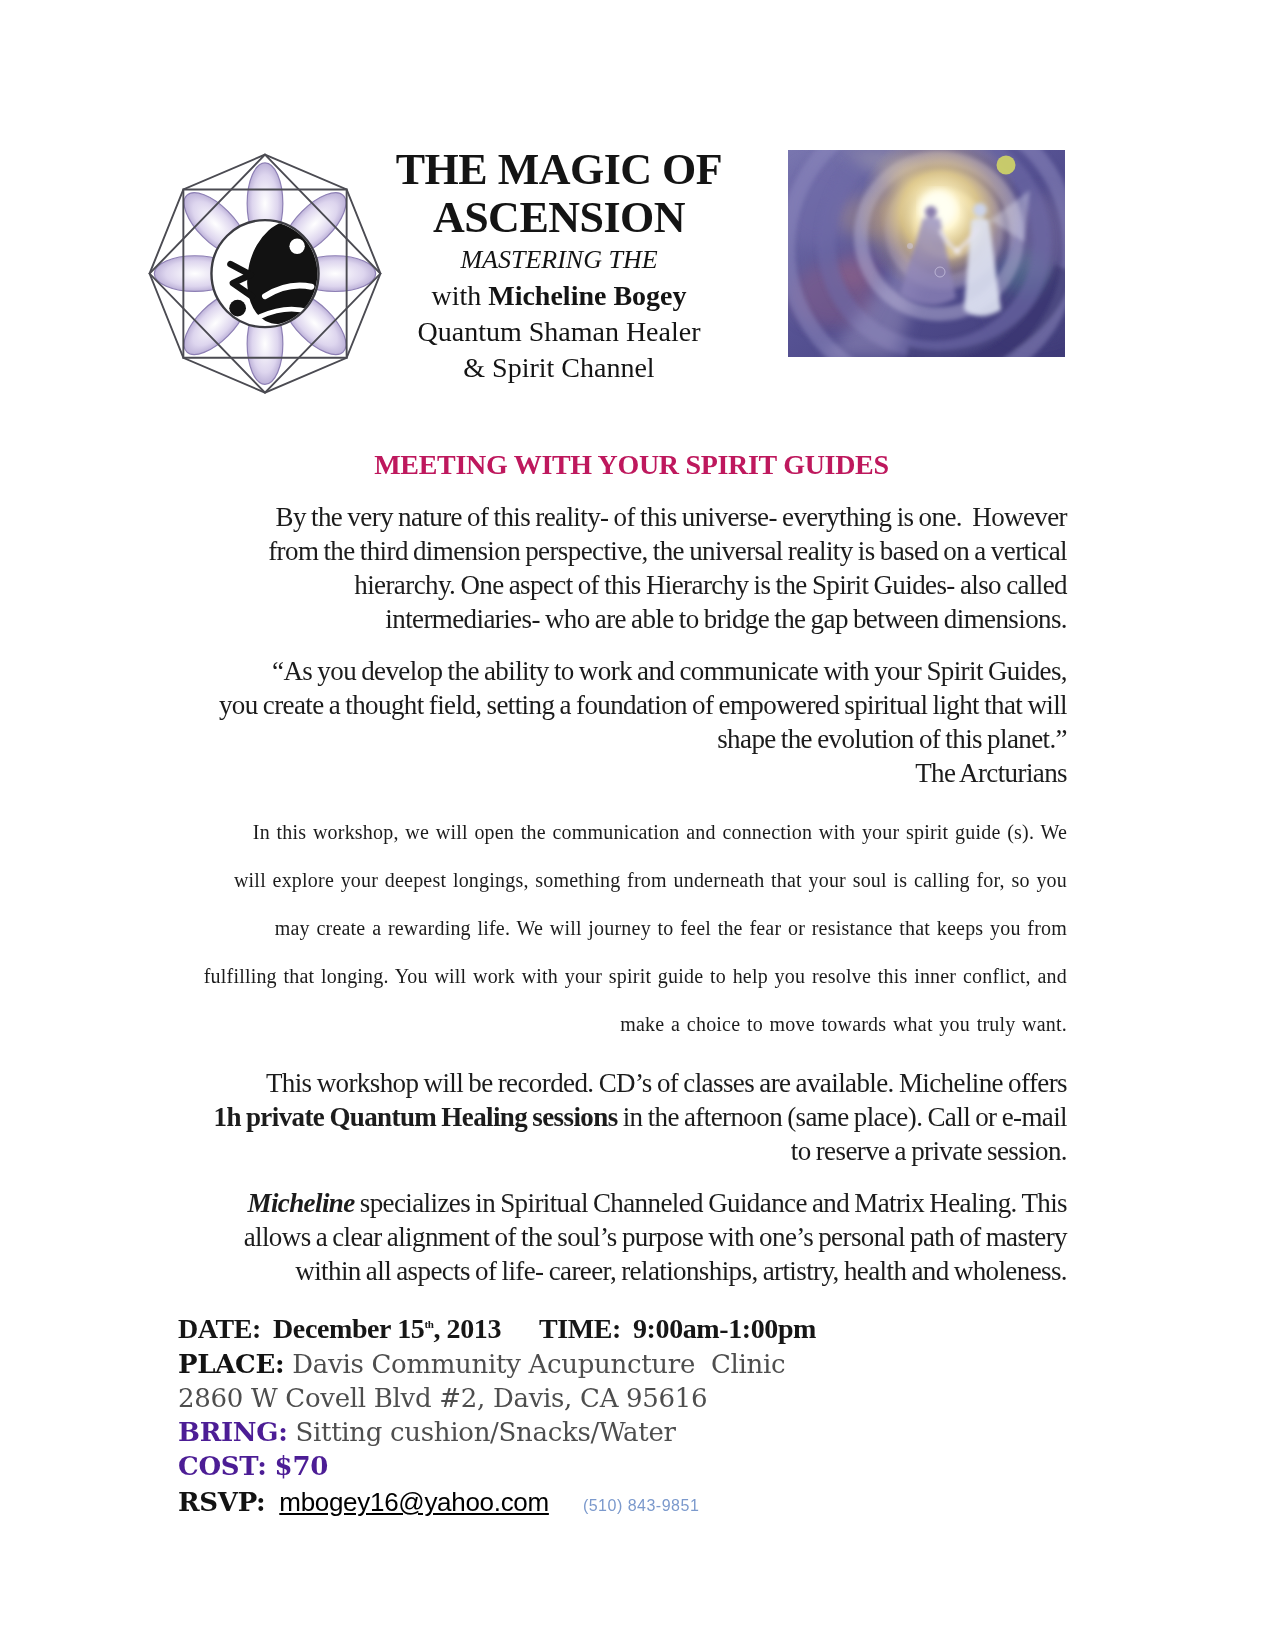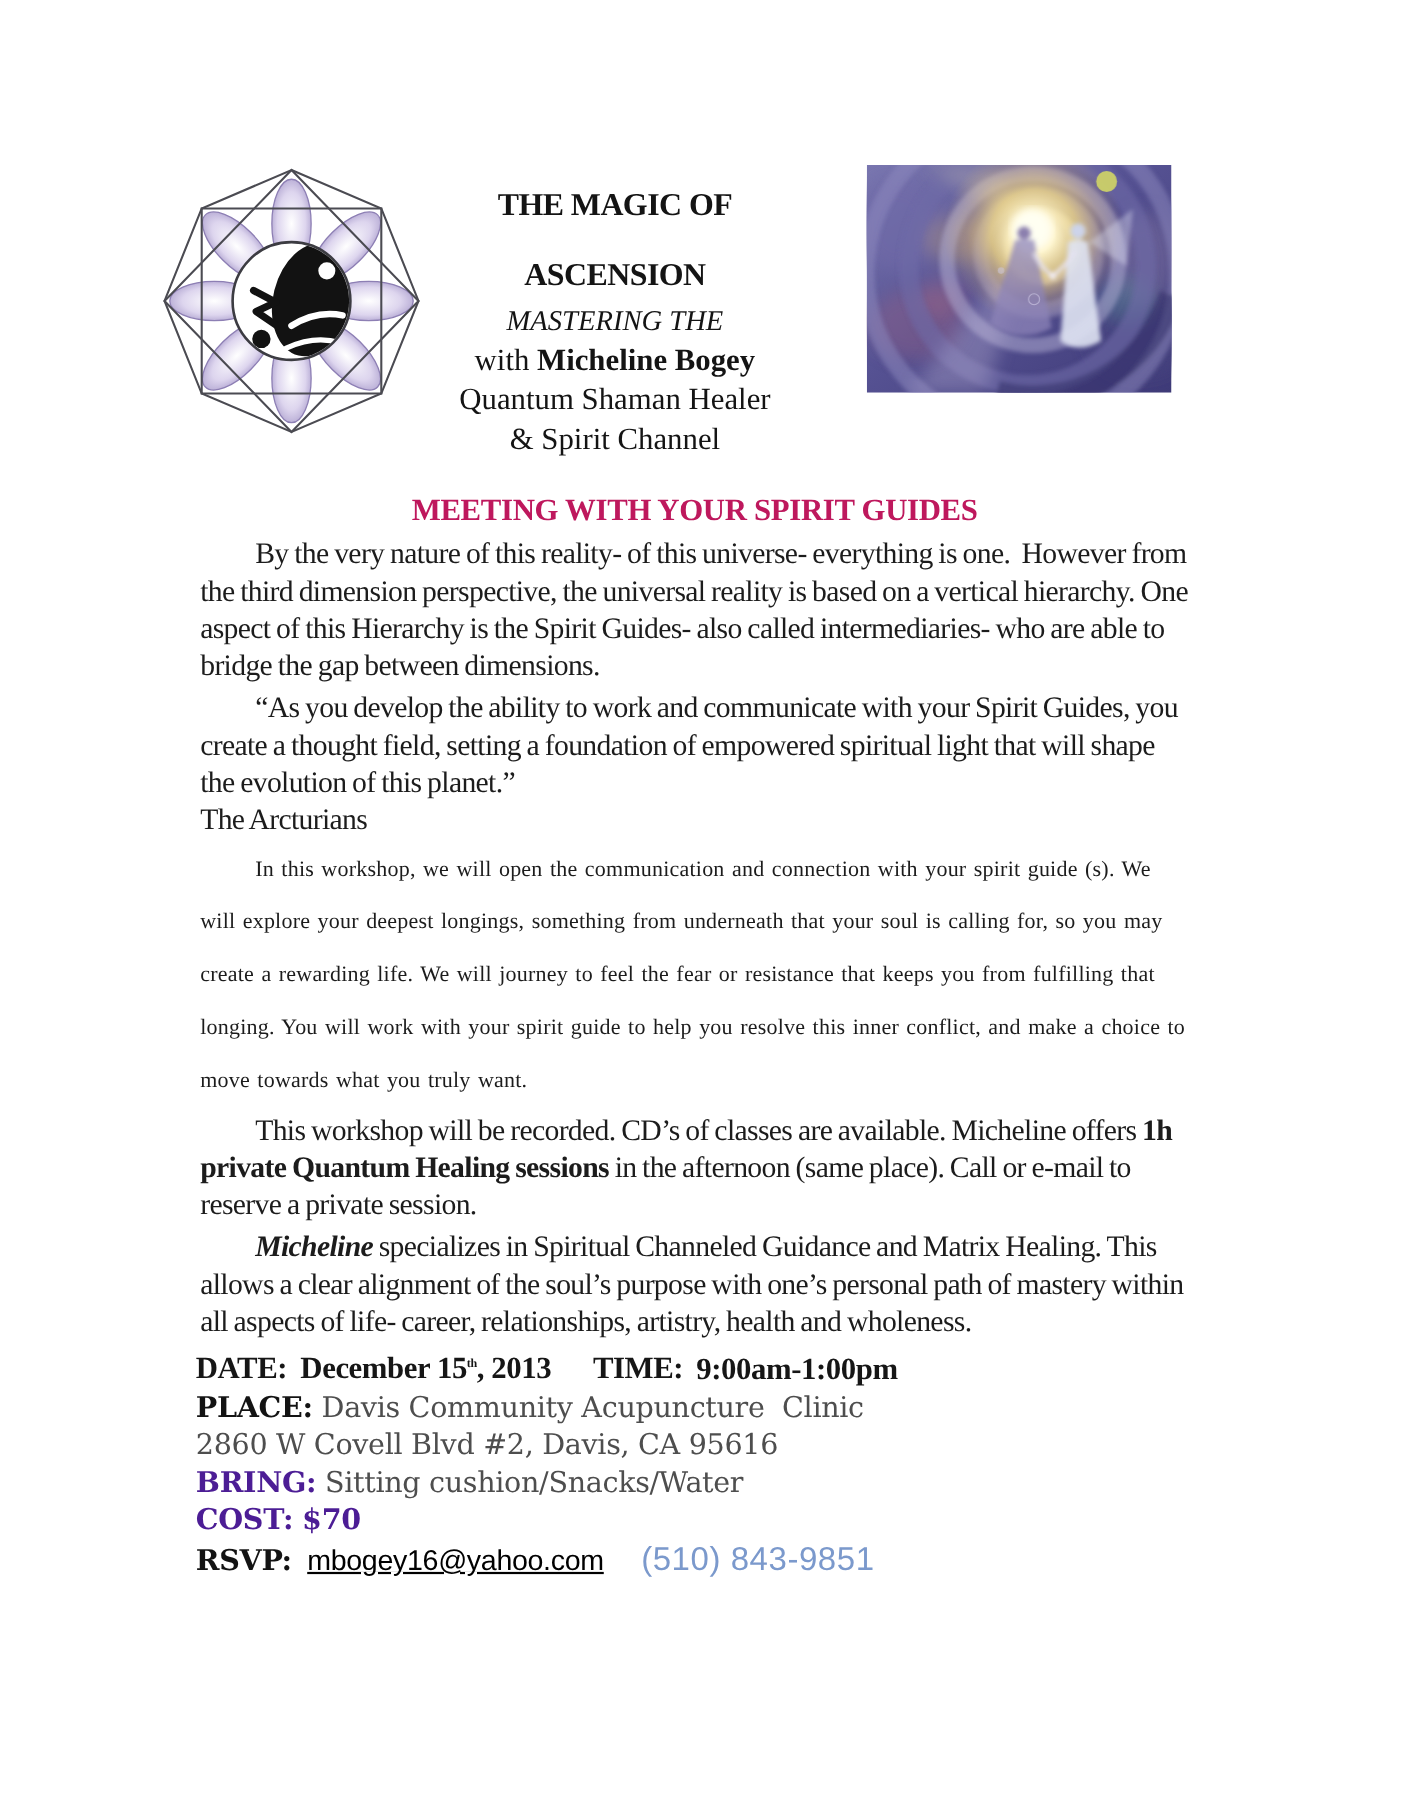--- a/index.html
+++ b/index.html
@@ -5,44 +5,44 @@
   * { margin:0; padding:0; box-sizing:border-box; }
   html,body { background:#e8e8e8; }
   #page {
     position:relative; width:1275px; height:1651px; margin:0 auto;
     background:#ffffff; overflow:hidden;
     font-family:"Liberation Serif", serif; color:#1c1c1c;
   }
   
   #logo { position:absolute; left:146px; top:150px; width:238px; height:252px; }
   #titleblock { position:absolute; left:383px; top:146px; width:352px; text-align:center; color:#141414; }
-  .t1 { font-size:29px; font-weight:bold; line-height:48px; letter-spacing:-0.5px;margin-top:16px; }
+  .t1 { font-size:44px; font-weight:bold; line-height:48px; letter-spacing:-0.5px; }
   .t2 { font-size:26px; font-style:italic; line-height:36px; }
   .t3 { font-size:28px; line-height:36px; }
   #artwork { position:absolute; left:788px; top:150px; width:277px; height:207px; }
   #artwork svg { display:block; }
   
   #content { position:absolute; left:178px; top:448px; width:907px; }
   .body-heading { font-size:28px; font-weight:bold; text-align:center; line-height:34px; color:#be185d; letter-spacing:-0.3px; }
-  p.para { margin:4px; text-indent:50px; }
+  p.para { margin:18px; text-indent:50px;text-align:right; }
   .narrow { font-size:27px; line-height:34px; letter-spacing:-0.6px; word-spacing:-1px; }
   .times  { font-size:20px; line-height:48px; letter-spacing:0.2px; word-spacing:1.5px; }
   .attribution { display:block; text-indent:0; }
   .bi { font-style:italic; font-weight:bold; }
   
   .date-line { font-size:28px; font-weight:bold; line-height:36px; color:#161616; letter-spacing:-0.4px; }
   .date-line sup { font-size:11px; }
   .gap-before { margin-left:38px; }
   .gap-sm { margin-right:12px; }
   .detail { font-family:"DejaVu Serif", serif; font-size:26px; line-height:34px; color:#4e4e4e; letter-spacing:-0.3px; }
   .detail .lbl { font-weight:bold; color:#4c1d95; }
   .detail .lbl.black { color:#131313; }
   .rsvp-line { line-height:38px; }
   .email { font-family:"Liberation Sans", sans-serif; font-size:26px; color:#000000; text-decoration:underline; margin-left:14px; }
-  .phone { font-family:"Liberation Sans", sans-serif; font-size:30px; color:#7b99cc; margin-left:34px; letter-spacing:0.5px; }
+  .phone { font-family:"Liberation Sans", sans-serif; font-size:16px; color:#7b99cc; margin-left:34px; letter-spacing:0.5px; }
 </style>
 </head>
 <body>
 
 <div id="page">
 
   <div id="logo">
     <svg viewBox="0 0 200 210" width="238" height="252">
       <defs>
         <radialGradient id="petalGrad" cx="50%" cy="50%" r="65%">

